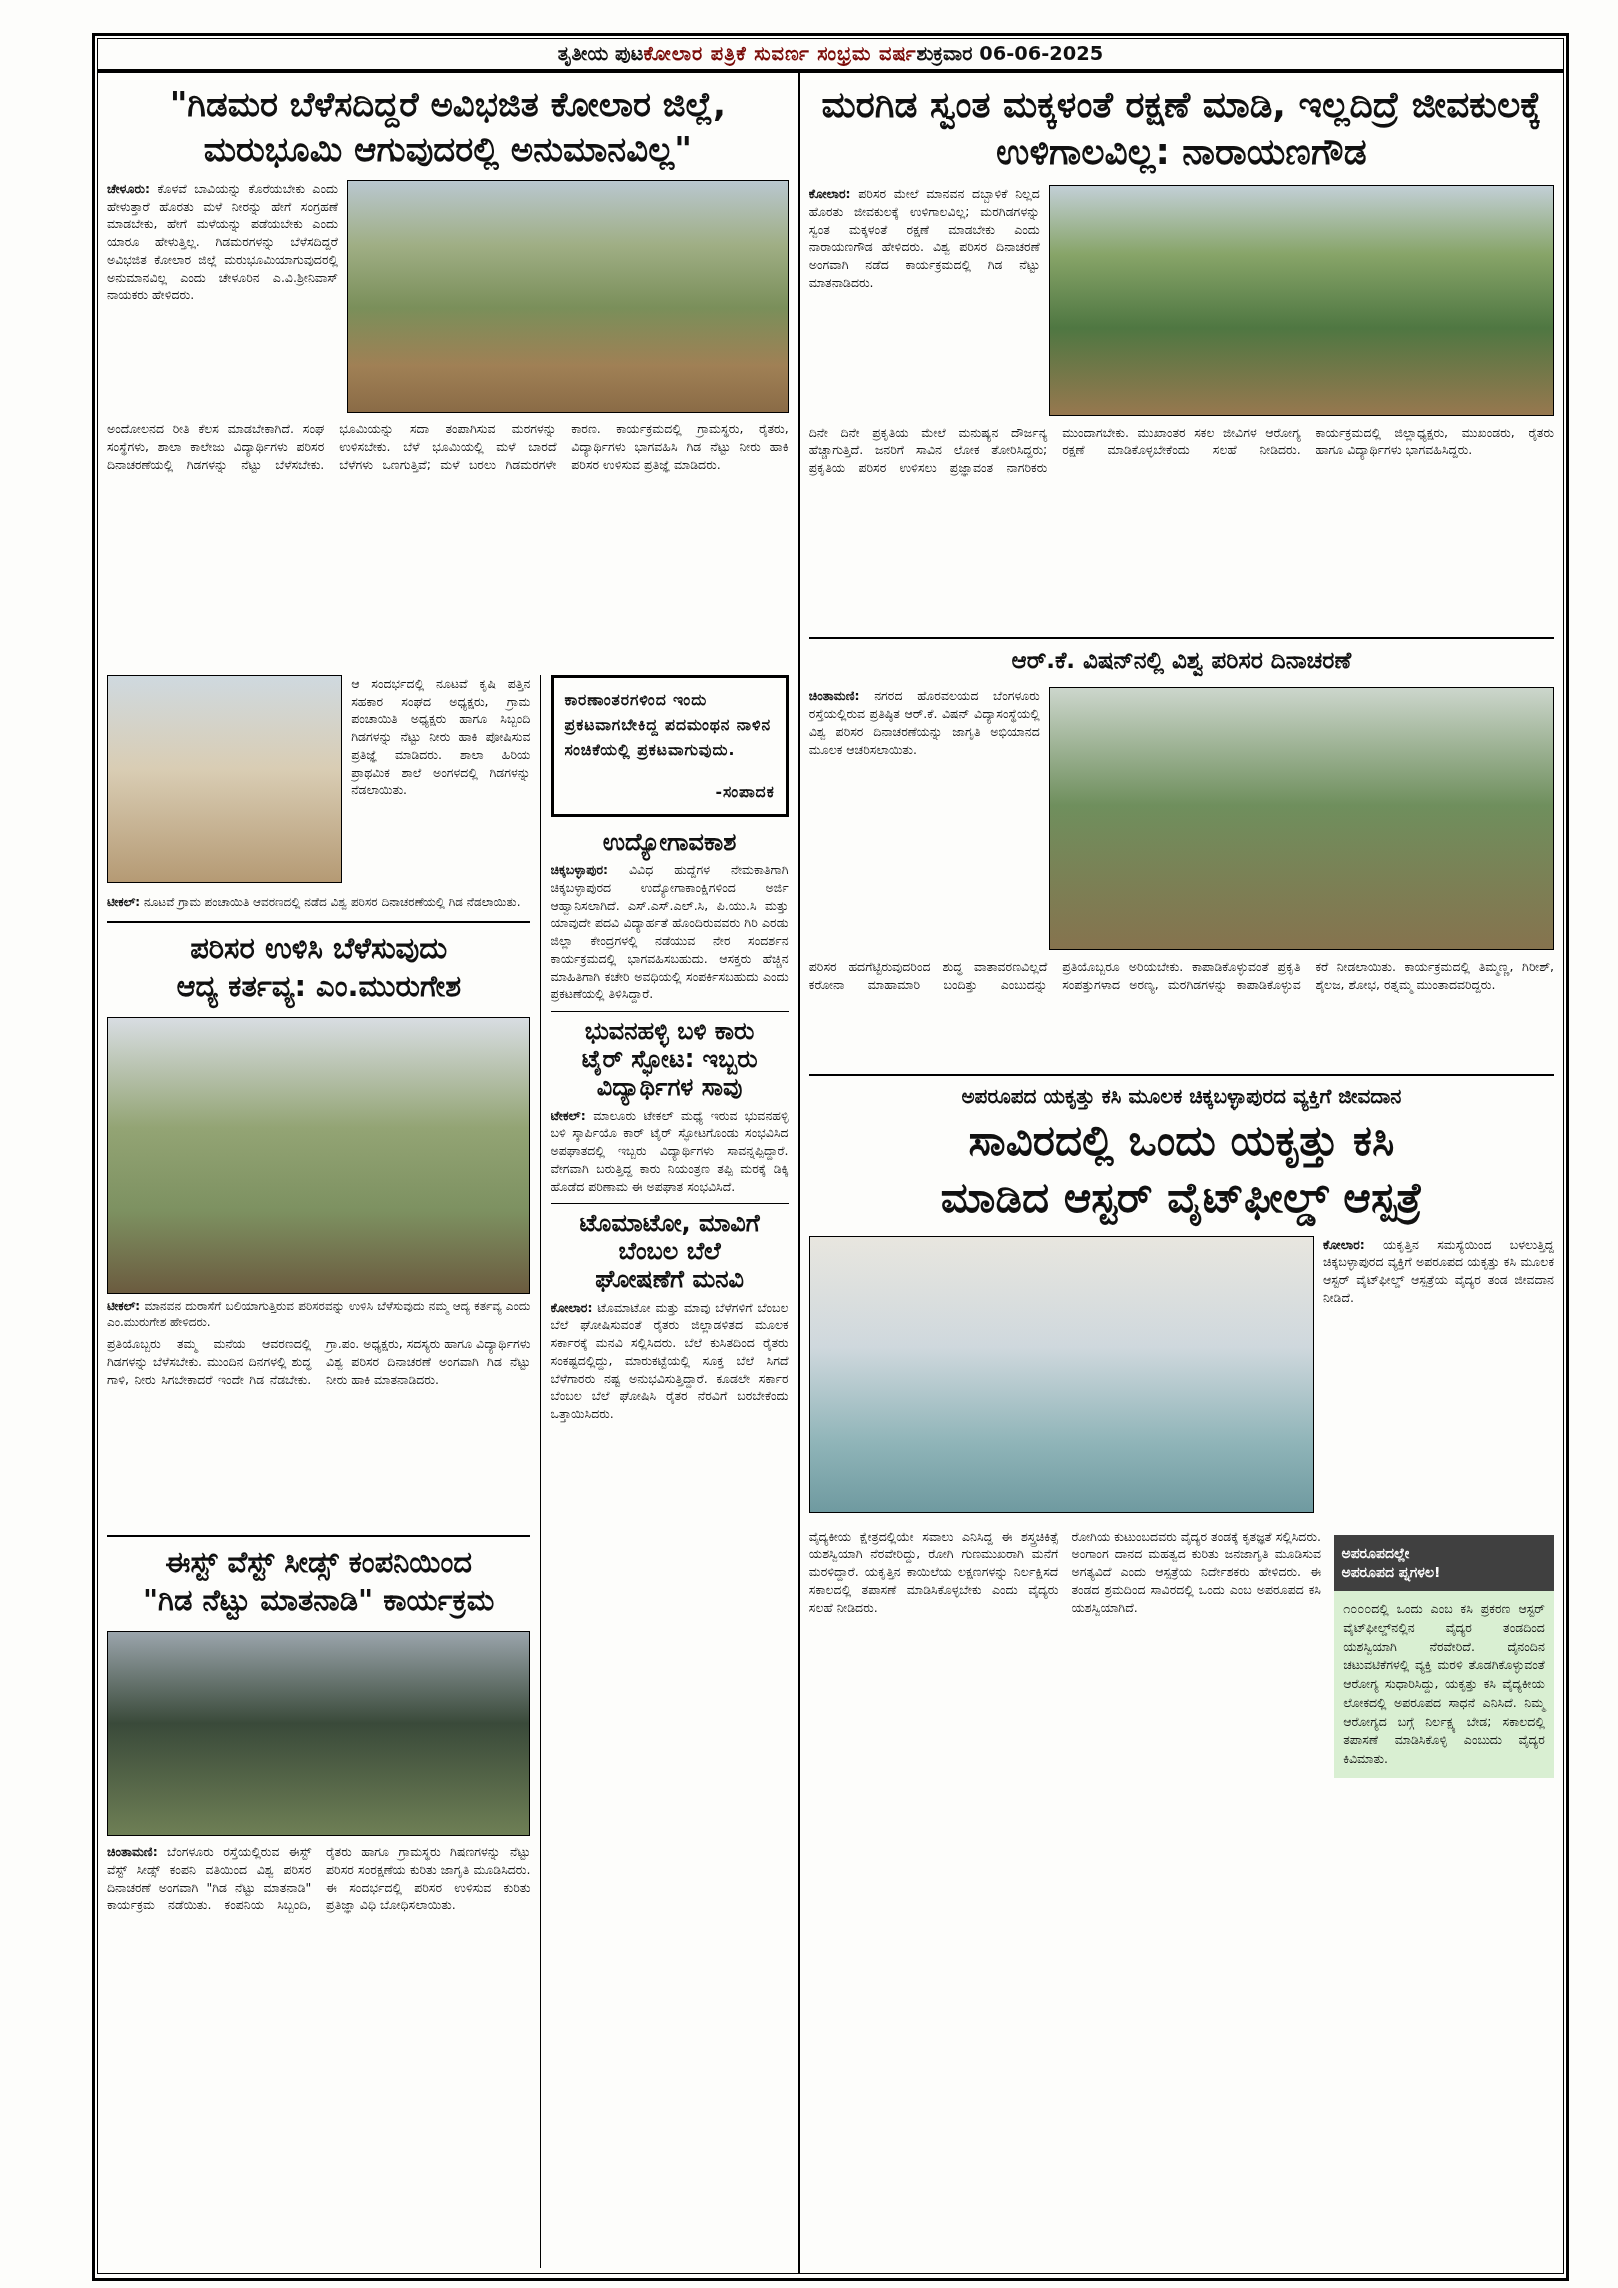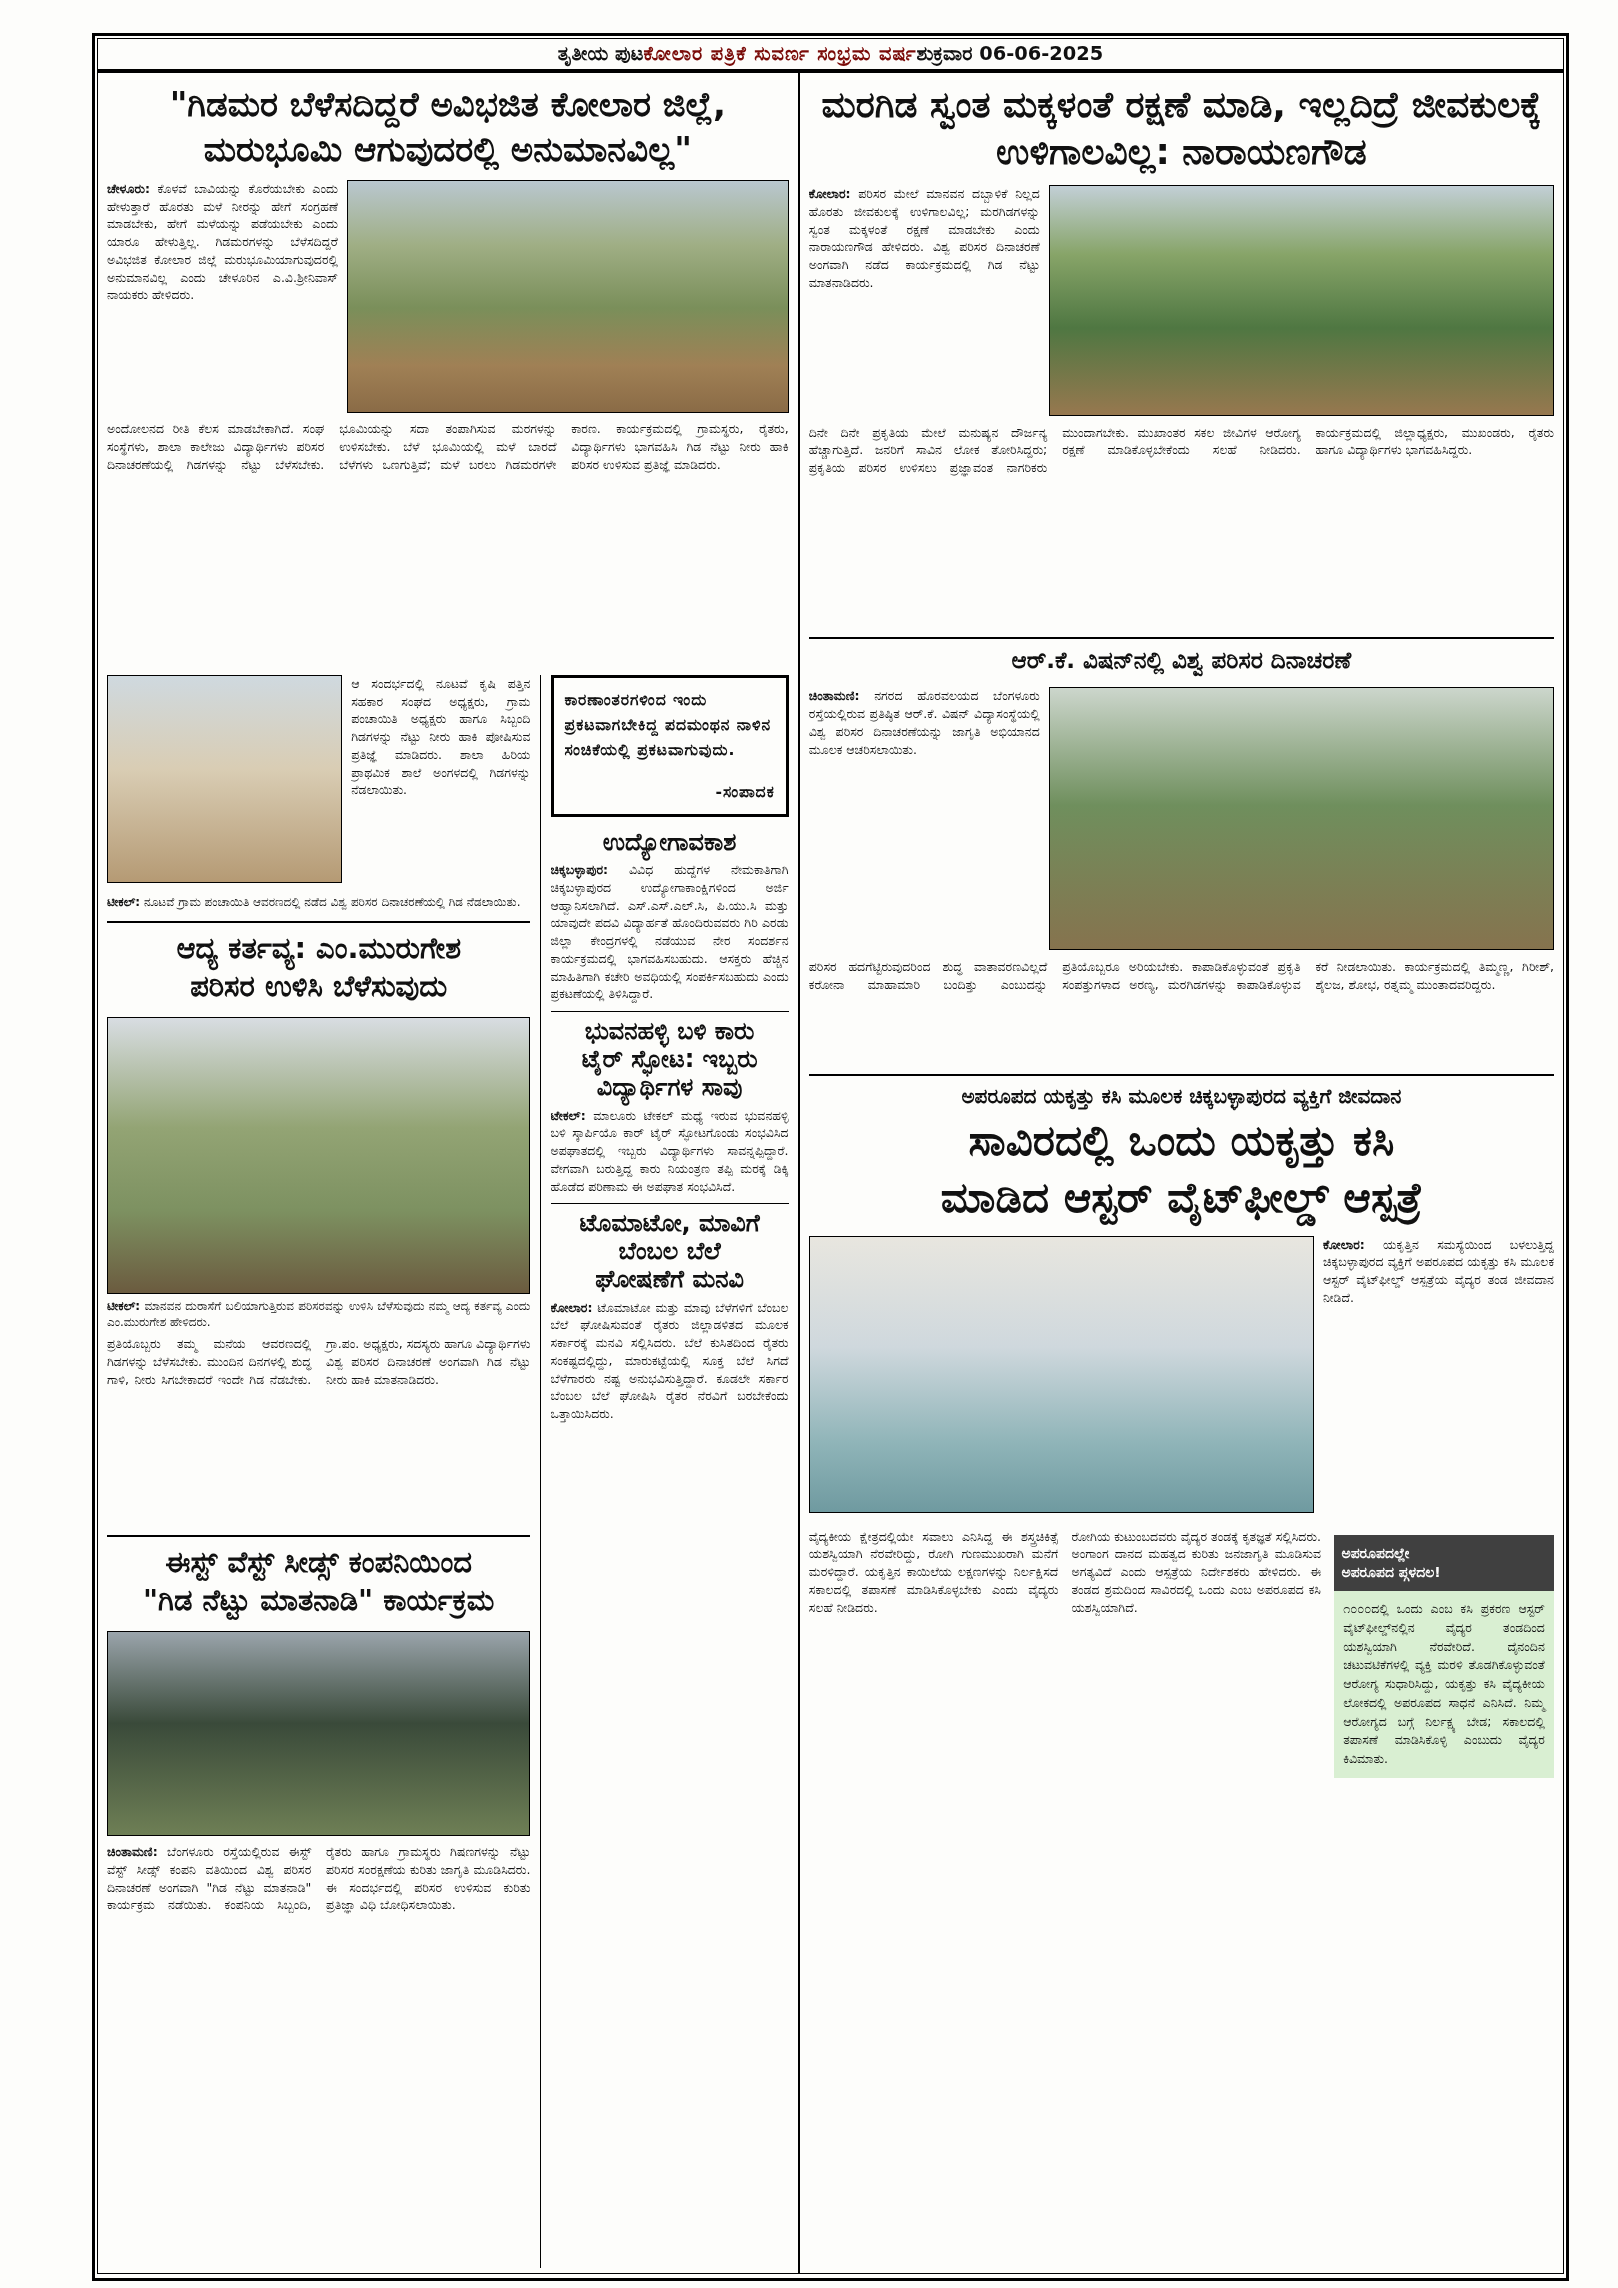--- a/index.html
+++ b/index.html
@@ -100,22 +100,22 @@
               <div class="row photo-txt">
                 <div class="photo ph-building" style="height:208px"></div>
                 <div class="bodytext">ಆ ಸಂದರ್ಭದಲ್ಲಿ ನೂಟವೆ ಕೃಷಿ ಪತ್ತಿನ ಸಹಕಾರ ಸಂಘದ ಅಧ್ಯಕ್ಷರು, ಗ್ರಾಮ ಪಂಚಾಯಿತಿ ಅಧ್ಯಕ್ಷರು ಹಾಗೂ ಸಿಬ್ಬಂದಿ ಗಿಡಗಳನ್ನು ನೆಟ್ಟು ನೀರು ಹಾಕಿ ಪೋಷಿಸುವ ಪ್ರತಿಜ್ಞೆ ಮಾಡಿದರು. ಶಾಲಾ ಹಿರಿಯ ಪ್ರಾಥಮಿಕ ಶಾಲೆ ಅಂಗಳದಲ್ಲಿ ಗಿಡಗಳನ್ನು ನೆಡಲಾಯಿತು.</div>
               </div>
               <div class="caption">
                 <b>ಟೀಕಲ್:</b>
                 <span>ನೂಟವೆ ಗ್ರಾಮ ಪಂಚಾಯಿತಿ ಆವರಣದಲ್ಲಿ ನಡೆದ ವಿಶ್ವ ಪರಿಸರ ದಿನಾಚರಣೆಯಲ್ಲಿ ಗಿಡ ನೆಡಲಾಯಿತು.</span>
               </div>
 
               <div class="subhead l2">
+                <div>ಪರಿಸರ ಉಳಿಸಿ ಬೆಳೆಸುವುದು</div>
                 <div>ಆದ್ಯ ಕರ್ತವ್ಯ: ಎಂ.ಮುರುಗೇಶ</div>
-                <div>ಪರಿಸರ ಉಳಿಸಿ ಬೆಳೆಸುವುದು</div>
               </div>
               <div class="photo ph-planting" style="height:277px"></div>
               <div class="caption">
                 <b>ಟೀಕಲ್:</b>
                 <span>ಮಾನವನ ದುರಾಸೆಗೆ ಬಲಿಯಾಗುತ್ತಿರುವ ಪರಿಸರವನ್ನು ಉಳಿಸಿ ಬೆಳೆಸುವುದು ನಮ್ಮ ಆದ್ಯ ಕರ್ತವ್ಯ ಎಂದು ಎಂ.ಮುರುಗೇಶ ಹೇಳಿದರು.</span>
               </div>
               <div class="bodytext cols2" style="height:194px">ಪ್ರತಿಯೊಬ್ಬರು ತಮ್ಮ ಮನೆಯ ಆವರಣದಲ್ಲಿ ಗಿಡಗಳನ್ನು ಬೆಳೆಸಬೇಕು. ಮುಂದಿನ ದಿನಗಳಲ್ಲಿ ಶುದ್ಧ ಗಾಳಿ, ನೀರು ಸಿಗಬೇಕಾದರೆ ಇಂದೇ ಗಿಡ ನೆಡಬೇಕು. ಗ್ರಾ.ಪಂ. ಅಧ್ಯಕ್ಷರು, ಸದಸ್ಯರು ಹಾಗೂ ವಿದ್ಯಾರ್ಥಿಗಳು ವಿಶ್ವ ಪರಿಸರ ದಿನಾಚರಣೆ ಅಂಗವಾಗಿ ಗಿಡ ನೆಟ್ಟು ನೀರು ಹಾಕಿ ಮಾತನಾಡಿದರು.</div>
 
               <div class="subhead l2">
                 <div>ಈಸ್ಟ್ ವೆಸ್ಟ್ ಸೀಡ್ಸ್ ಕಂಪನಿಯಿಂದ</div>
@@ -205,21 +205,21 @@
             </div>
           </div>
 
           <div class="bottomgrid">
             <div class="bodytext">ವೈದ್ಯಕೀಯ ಕ್ಷೇತ್ರದಲ್ಲಿಯೇ ಸವಾಲು ಎನಿಸಿದ್ದ ಈ ಶಸ್ತ್ರಚಿಕಿತ್ಸೆ ಯಶಸ್ವಿಯಾಗಿ ನೆರವೇರಿದ್ದು, ರೋಗಿ ಗುಣಮುಖರಾಗಿ ಮನೆಗೆ ಮರಳಿದ್ದಾರೆ. ಯಕೃತ್ತಿನ ಕಾಯಿಲೆಯ ಲಕ್ಷಣಗಳನ್ನು ನಿರ್ಲಕ್ಷಿಸದೆ ಸಕಾಲದಲ್ಲಿ ತಪಾಸಣೆ ಮಾಡಿಸಿಕೊಳ್ಳಬೇಕು ಎಂದು ವೈದ್ಯರು ಸಲಹೆ ನೀಡಿದರು.</div>
             <div class="bodytext">ರೋಗಿಯ ಕುಟುಂಬದವರು ವೈದ್ಯರ ತಂಡಕ್ಕೆ ಕೃತಜ್ಞತೆ ಸಲ್ಲಿಸಿದರು. ಅಂಗಾಂಗ ದಾನದ ಮಹತ್ವದ ಕುರಿತು ಜನಜಾಗೃತಿ ಮೂಡಿಸುವ ಅಗತ್ಯವಿದೆ ಎಂದು ಆಸ್ಪತ್ರೆಯ ನಿರ್ದೇಶಕರು ಹೇಳಿದರು. ಈ ತಂಡದ ಶ್ರಮದಿಂದ ಸಾವಿರದಲ್ಲಿ ಒಂದು ಎಂಬ ಅಪರೂಪದ ಕಸಿ ಯಶಸ್ವಿಯಾಗಿದೆ.</div>
             <div>
               <div class="greenbox">
                 <div class="ghead">
                   <div>ಅಪರೂಪದಲ್ಲೇ</div>
-                  <div>ಅಪರೂಪದ ಪ್ಗಳದಲ!</div>
+                  <div>ಅಪರೂಪದ ಪ್ನಗಳಲ!</div>
                 </div>
                 <div class="gbody">೧೦೦೦ದಲ್ಲಿ ಒಂದು ಎಂಬ ಕಸಿ ಪ್ರಕರಣ ಆಸ್ಟರ್ ವೈಟ್‌ಫೀಲ್ಡ್‌ನಲ್ಲಿನ ವೈದ್ಯರ ತಂಡದಿಂದ ಯಶಸ್ವಿಯಾಗಿ ನೆರವೇರಿದೆ. ದೈನಂದಿನ ಚಟುವಟಿಕೆಗಳಲ್ಲಿ ವ್ಯಕ್ತಿ ಮರಳಿ ತೊಡಗಿಕೊಳ್ಳುವಂತೆ ಆರೋಗ್ಯ ಸುಧಾರಿಸಿದ್ದು, ಯಕೃತ್ತು ಕಸಿ ವೈದ್ಯಕೀಯ ಲೋಕದಲ್ಲಿ ಅಪರೂಪದ ಸಾಧನೆ ಎನಿಸಿದೆ. ನಿಮ್ಮ ಆರೋಗ್ಯದ ಬಗ್ಗೆ ನಿರ್ಲಕ್ಷ್ಯ ಬೇಡ; ಸಕಾಲದಲ್ಲಿ ತಪಾಸಣೆ ಮಾಡಿಸಿಕೊಳ್ಳಿ ಎಂಬುದು ವೈದ್ಯರ ಕಿವಿಮಾತು.</div>
               </div>
             </div>
           </div>
 
         </div>
       </div>
     </div>
   </div>

